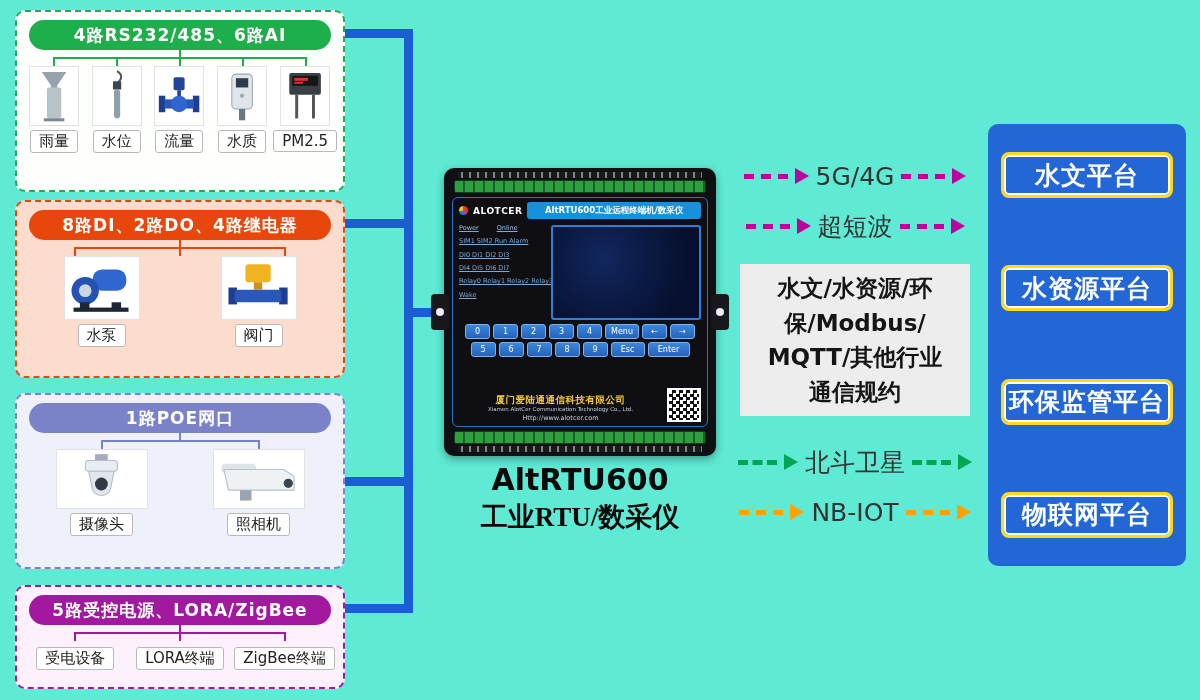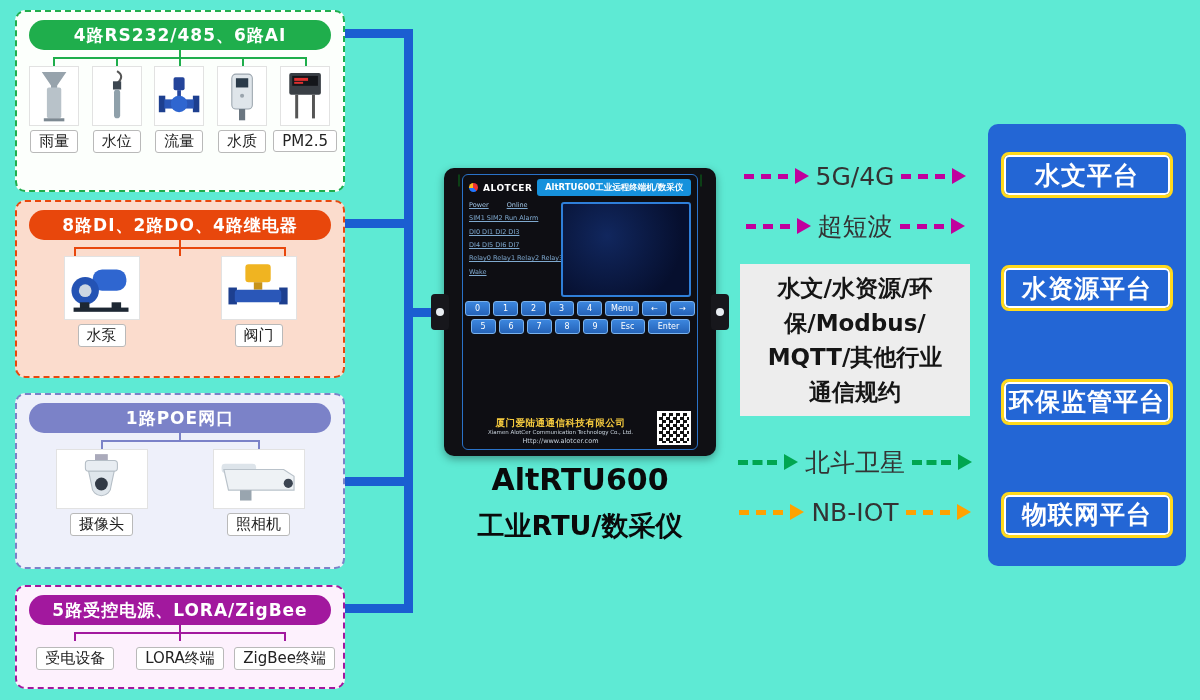--- a/index.html
+++ b/index.html
@@ -34,21 +34,21 @@
   .line { position:absolute; background:#1b5ed1; }
   .bus  { left:404px; top:29px;  width:9px;  height:584px; }
   .st1  { left:345px; top:29px;  width:68px; height:9px; }
   .st2  { left:345px; top:219px; width:68px; height:9px; }
   .st3  { left:345px; top:477px; width:68px; height:9px; }
   .st4  { left:345px; top:604px; width:68px; height:9px; }
   .std  { left:404px; top:308px; width:44px; height:9px; }
 
   
   .device { position:absolute; left:444px; top:168px; width:272px; height:288px; background:#101014;
-            border-radius:10px; display:flex; flex-direction:row; padding:4px 0;
+            border-radius:10px; display:flex; flex-direction:column; padding:4px 8px;
             box-shadow:0 3px 8px rgba(0,0,0,.35); }
   .ear { position:absolute; width:18px; height:36px; background:#17171c; border-radius:4px; top:50%; transform:translateY(-50%); }
   .ear.left { left:-13px; } .ear.right { right:-13px; }
   .ear::after { content:""; position:absolute; left:50%; top:50%; width:8px; height:8px; border-radius:50%;
                 background:#e8edf2; transform:translate(-50%,-50%); }
   .pins { height:6px; margin:0 6px; background:repeating-linear-gradient(90deg,#1a1a1a 0 3px,#7d858c 3px 5px,#1a1a1a 5px 8px); }
   .term { height:13px; margin:2px 2px; background:repeating-linear-gradient(90deg,#2f9e3f 0 8px,#17632a 8px 10px);
           border:1px solid #0c3f16; border-radius:2px; }
   .panel { flex:1; border:1px solid #2a72c8; border-radius:6px; margin:2px 0; padding:2px 4px;
            display:flex; flex-direction:column; background:#0e0e13; overflow:hidden; }
@@ -70,21 +70,21 @@
   .dev-footer { display:flex; align-items:flex-end; gap:5px; padding:1px 2px 2px; margin-top:auto; }
   .company { flex:1; text-align:center; line-height:1.3; }
   .cn { color:#f3c83e; font-size:9.5px; font-weight:700; letter-spacing:.5px; }
   .en { color:#c9d3dd; font-size:5.5px; }
   .url { color:#c9d3dd; font-size:6.5px; }
   .qr { width:34px; height:34px; background:#fff; padding:2px; flex:none; }
   .qr-in { width:100%; height:100%; background:repeating-conic-gradient(#111 0% 25%, #fff 0% 50%); background-size:7px 7px; }
 
   .caption { position:absolute; left:438px; top:462px; width:284px; text-align:center; color:#0a0a0a; }
   .cap1 { font-size:30px; font-weight:800; }
-  .cap2 { font-size:27px; font-weight:800; margin-top:11px; }
+  .cap2 { font-size:27px; font-weight:800; margin-top:2px;font-family:Liberation Serif, serif; }
 
   
   .link-row { position:absolute; left:738px; width:234px; height:32px; display:flex; align-items:center;
               justify-content:center; gap:7px; }
   .lr1 { top:160px; } .lr2 { top:210px; } .lr3 { top:446px; } .lr4 { top:496px; }
   .dash { width:44px; border-top:5px dashed var(--c); margin-top:1px; }
   .ah { width:0; height:0; border-left:14px solid var(--c); border-top:8px solid transparent; border-bottom:8px solid transparent; }
   .link-label { font-size:25px; color:#333; font-weight:500; white-space:nowrap; }
 
   .protocol { position:absolute; left:740px; top:264px; width:230px; height:152px; background:#ededed;

